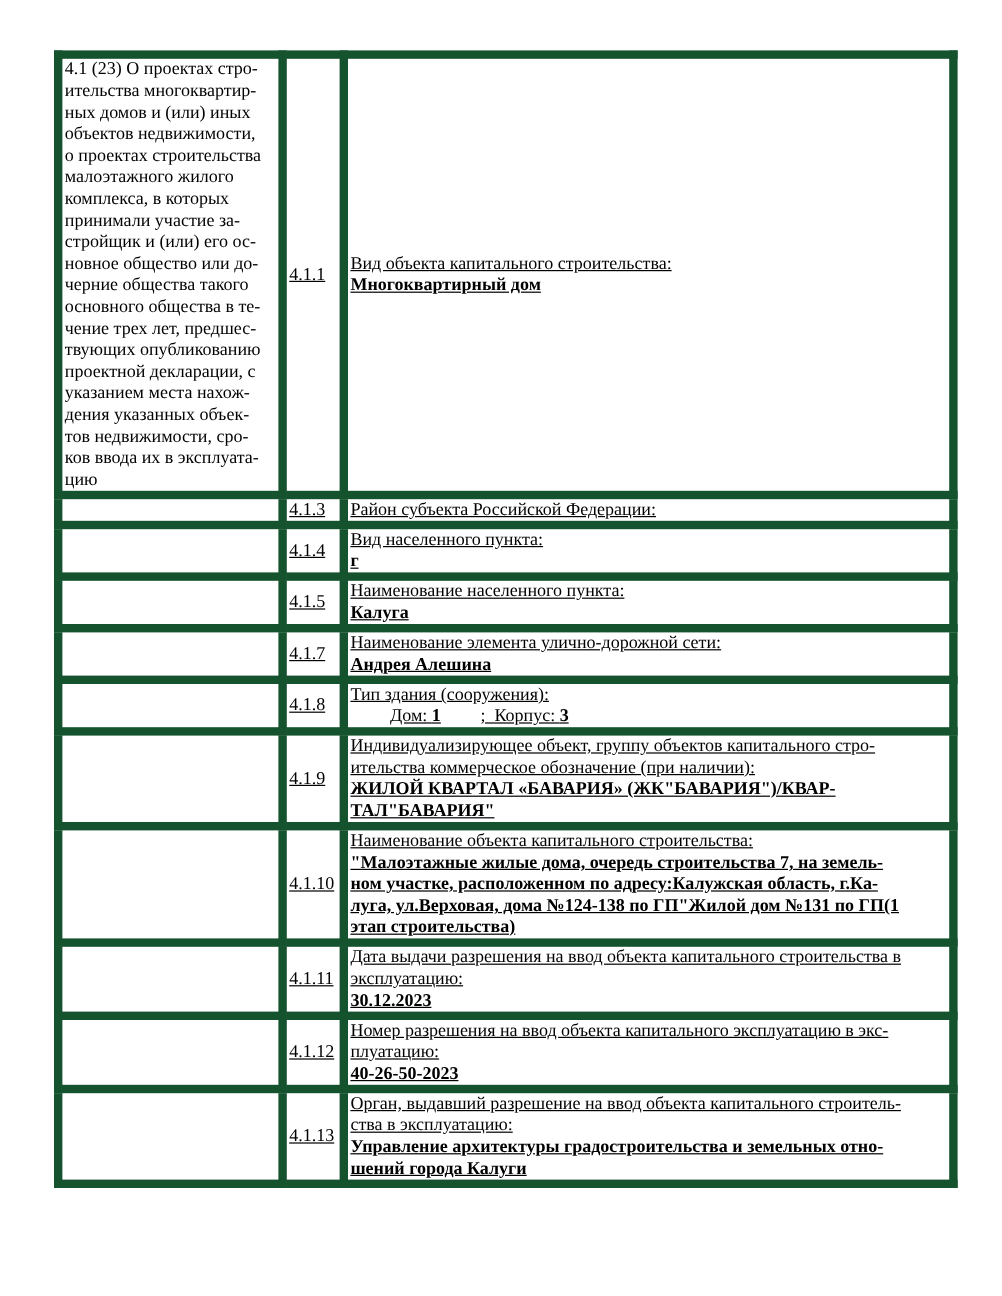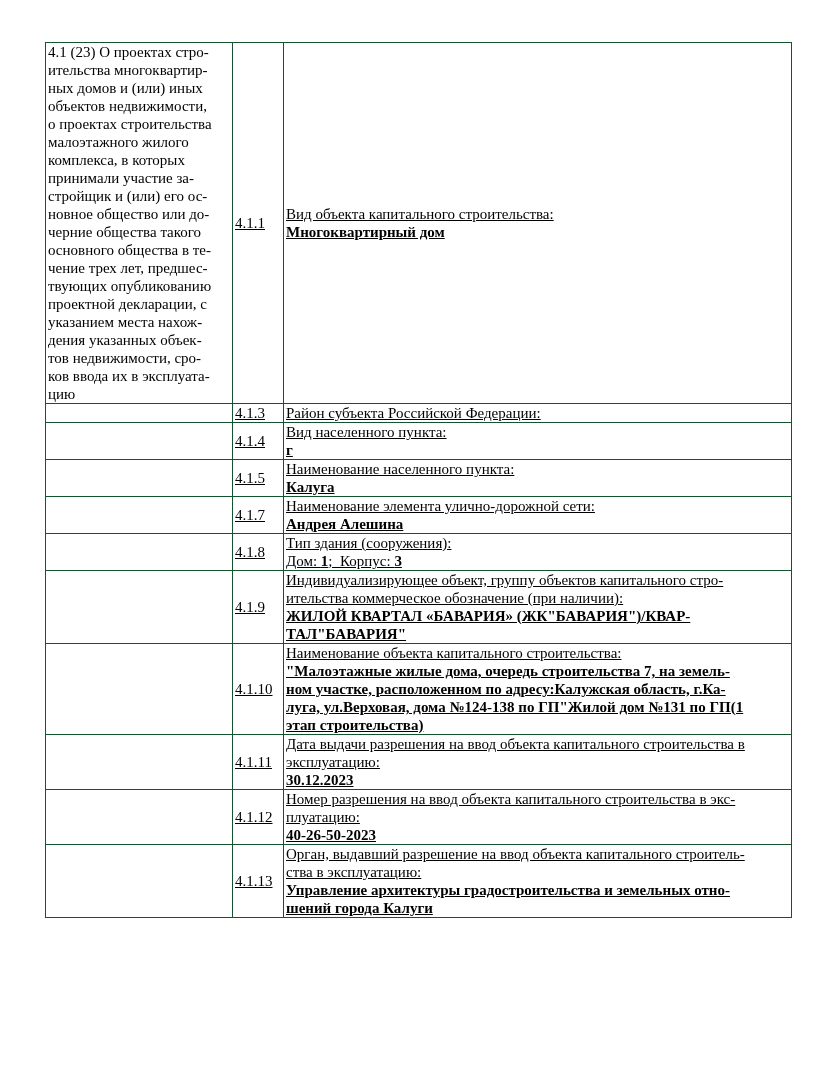--- a/index.html
+++ b/index.html
@@ -17,21 +17,21 @@
     box-sizing: border-box;
     padding: 42px 45px 20px 45px;
     overflow: hidden;
   }
   table.decl {
     border-collapse: collapse;
     width: 746px;
     table-layout: fixed;
   }
   table.decl td {
-    border: 1px solid #14532d;
+    border: 7px solid #14532d;
     padding: 0 2px;
     font-size: 15px;
     line-height: 18px;
     vertical-align: middle;
     box-sizing: border-box;
     overflow: hidden;
   }
   td.cell-left {
     width: 187px;
     vertical-align: top;
@@ -51,21 +51,21 @@
     white-space: pre-wrap;
   }
   .field-value {
     white-space: pre-wrap;
     font-weight: bold;
   }
   .field-value-mixed {
     white-space: pre-wrap;
   }
   .run-bold { font-weight: bold; }
-  .run-normal { font-weight: normal; }
+  .run-normal { font-weight: normal; margin-left: 33px; }
 </style>
 </head>
 <body>
 
 <div class="page">
   <table class="decl">
     <tbody>
         <tr>
           <td class="cell-left">4.1 (23) О проектах стро-
 ительства многоквартир-
@@ -159,21 +159,21 @@
           <td class="cell-content">
             <div class="field-label">Дата выдачи разрешения на ввод объекта капитального строительства в
 эксплуатацию:</div>
             <div class="field-value">30.12.2023</div>
           </td>
         </tr>
         <tr>
           <td class="cell-left"></td>
           <td class="cell-code">4.1.12</td>
           <td class="cell-content">
-            <div class="field-label">Номер разрешения на ввод объекта капитального строительства в экс-
+            <div class="field-label">Номер разрешения на ввод объекта капитального эксплуатацию в экс-
 плуатацию:</div>
             <div class="field-value">40-26-50-2023</div>
           </td>
         </tr>
         <tr>
           <td class="cell-left"></td>
           <td class="cell-code">4.1.13</td>
           <td class="cell-content">
             <div class="field-label">Орган, выдавший разрешение на ввод объекта капитального строитель-
 ства в эксплуатацию:</div>

